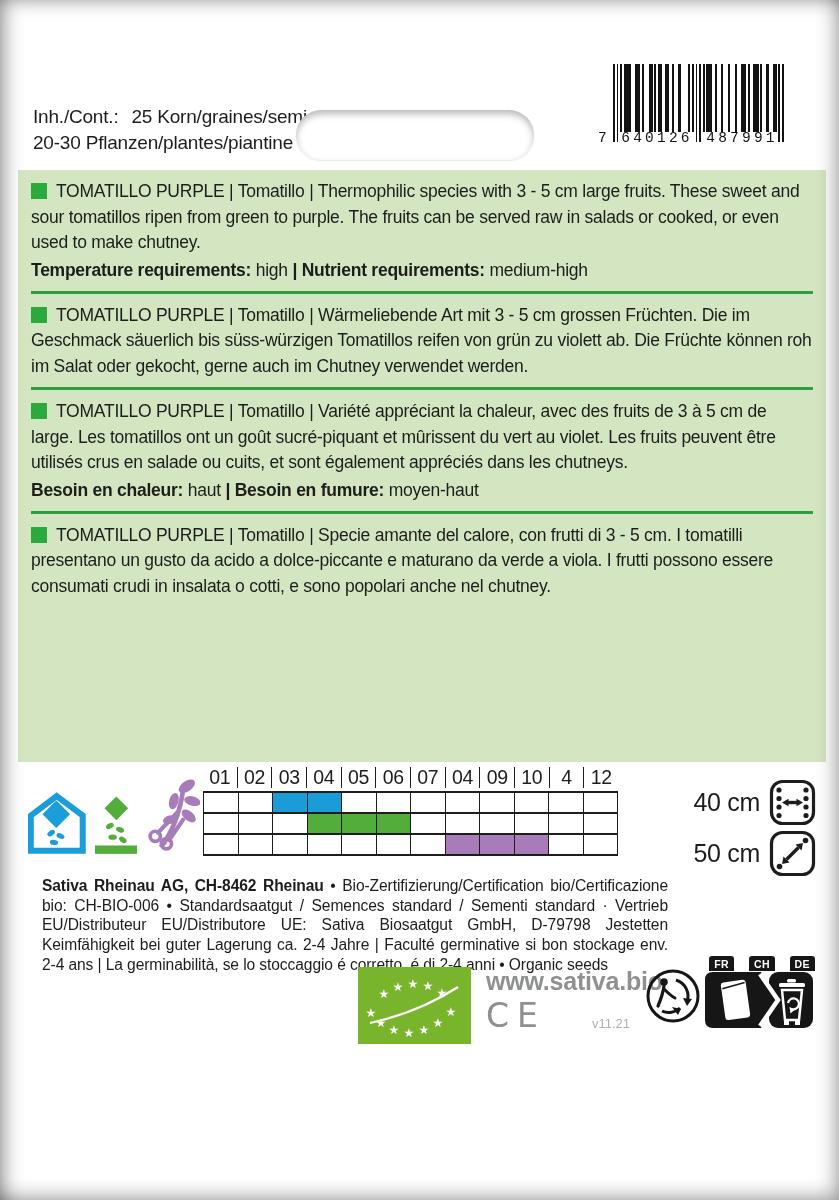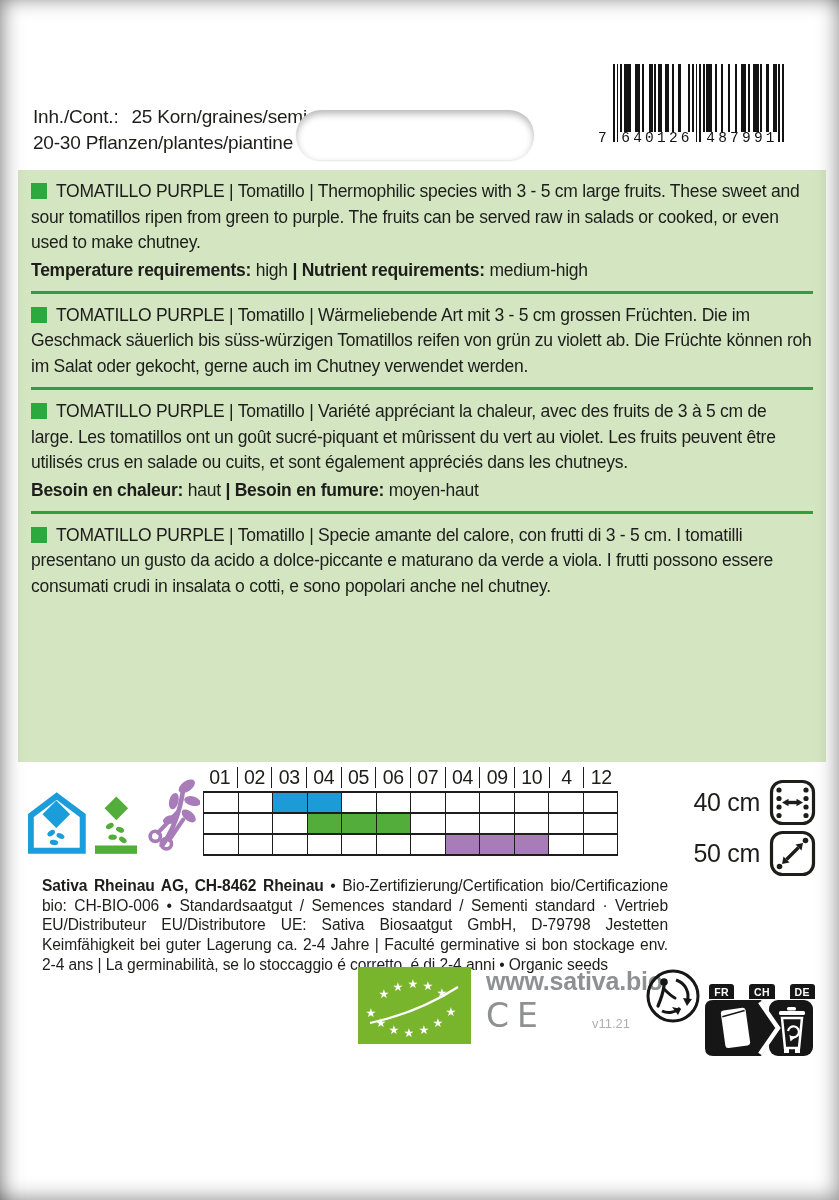--- a/index.html
+++ b/index.html
@@ -53,21 +53,21 @@
   .address{position:absolute;left:26px;top:860px;width:626px;margin:16px;font-size:15.6px;line-height:19.7px;
     text-align:justify;letter-spacing:-.1px;}
   .bot{position:absolute;left:60px;top:1000px;font-size:19.5px;line-height:26px;letter-spacing:-.2px;}
   .bot .it{font-style:italic;}
   .website{position:absolute;left:486px;top:967px;font-size:25px;font-weight:bold;color:#8e9091;letter-spacing:-.2px;}
   .ce{position:absolute;left:486px;top:996px;font-size:33px;color:#8e9091;letter-spacing:8px;font-family:"DejaVu Sans",sans-serif;}
   .version{position:absolute;left:592px;top:1016px;font-size:13px;color:#aeb1b3;}
   .eu{position:absolute;left:358px;top:967px;}
   .triman{position:absolute;left:645px;top:968px;}
   .badge{position:absolute;left:703px;top:956px;width:112px;}
-  .badge-tabs{display:flex;gap:15px;padding-left:6px;margin-top:28px;}
+  .badge-tabs{display:flex;gap:15px;padding-left:6px;}
   .tab{background:#161616;color:#fff;font-size:10.5px;font-weight:bold;width:31px;text-align:center;
     padding:2px 0 1px 0;border-radius:3px 3px 0 0;letter-spacing:.5px;}
   .badge svg{display:block;margin-top:-1px;}
 </style>
 </head>
 <body>
 
 <div id="page">
 
   <div class="contents">

